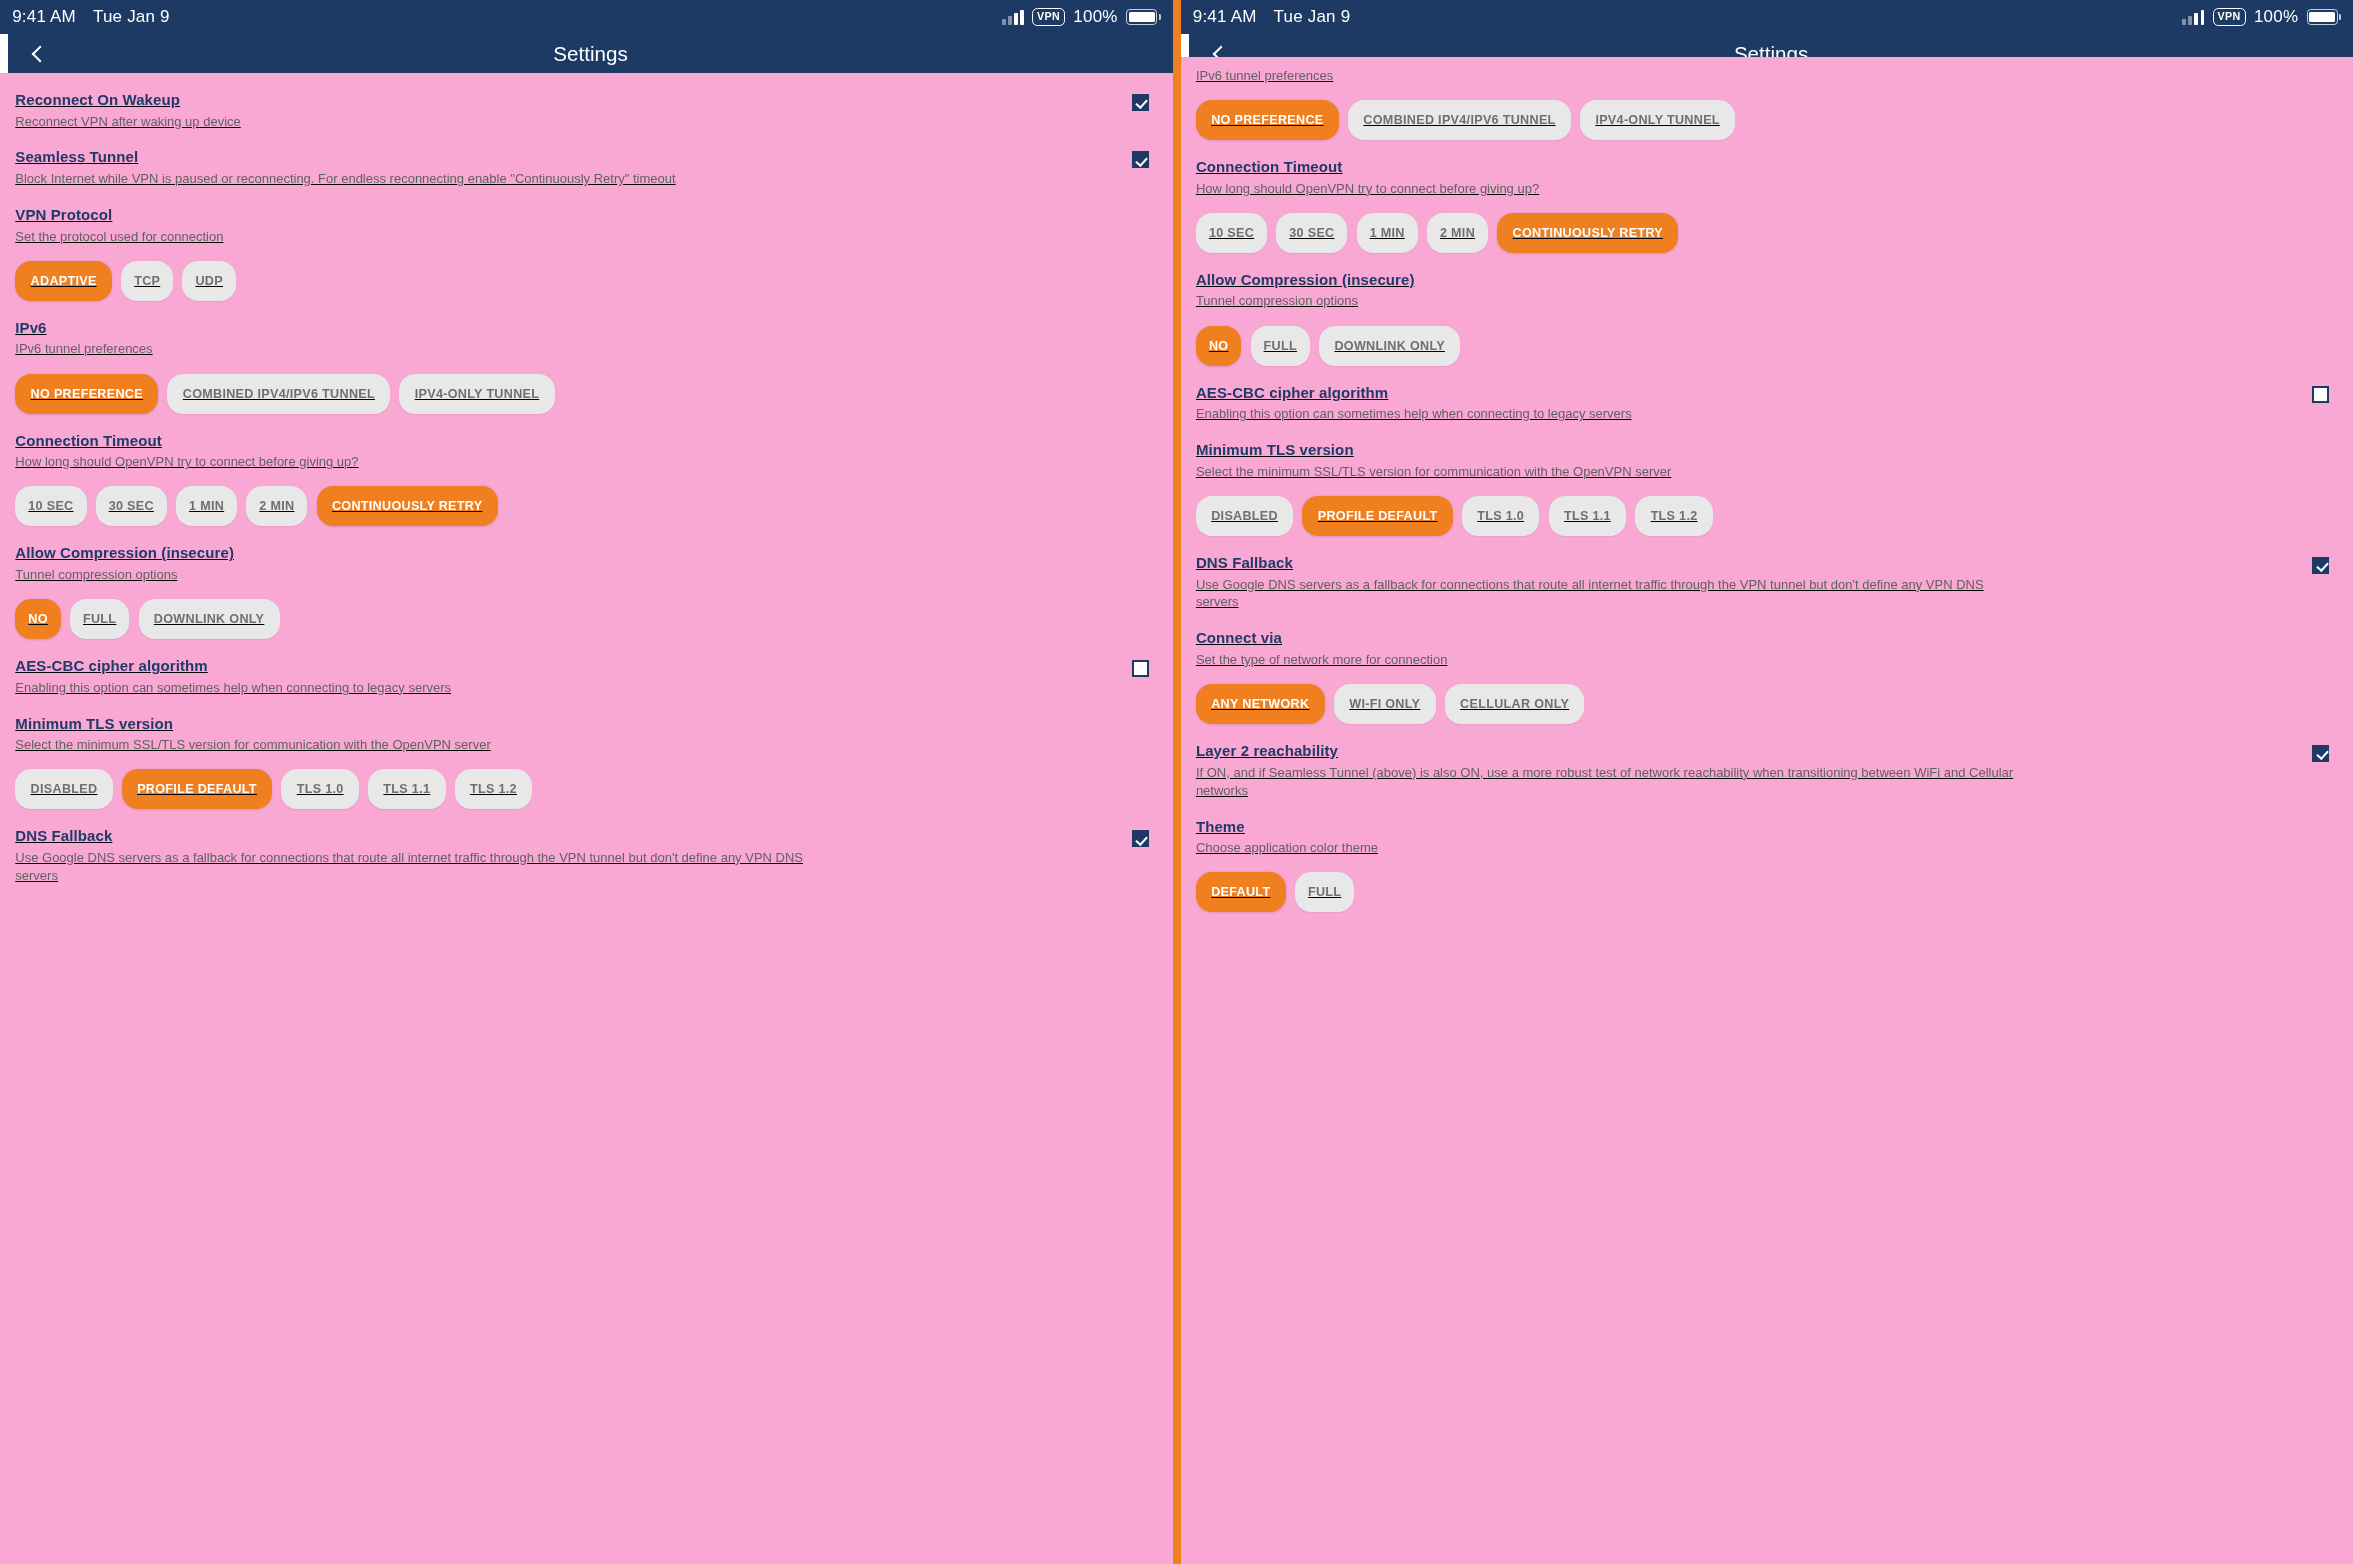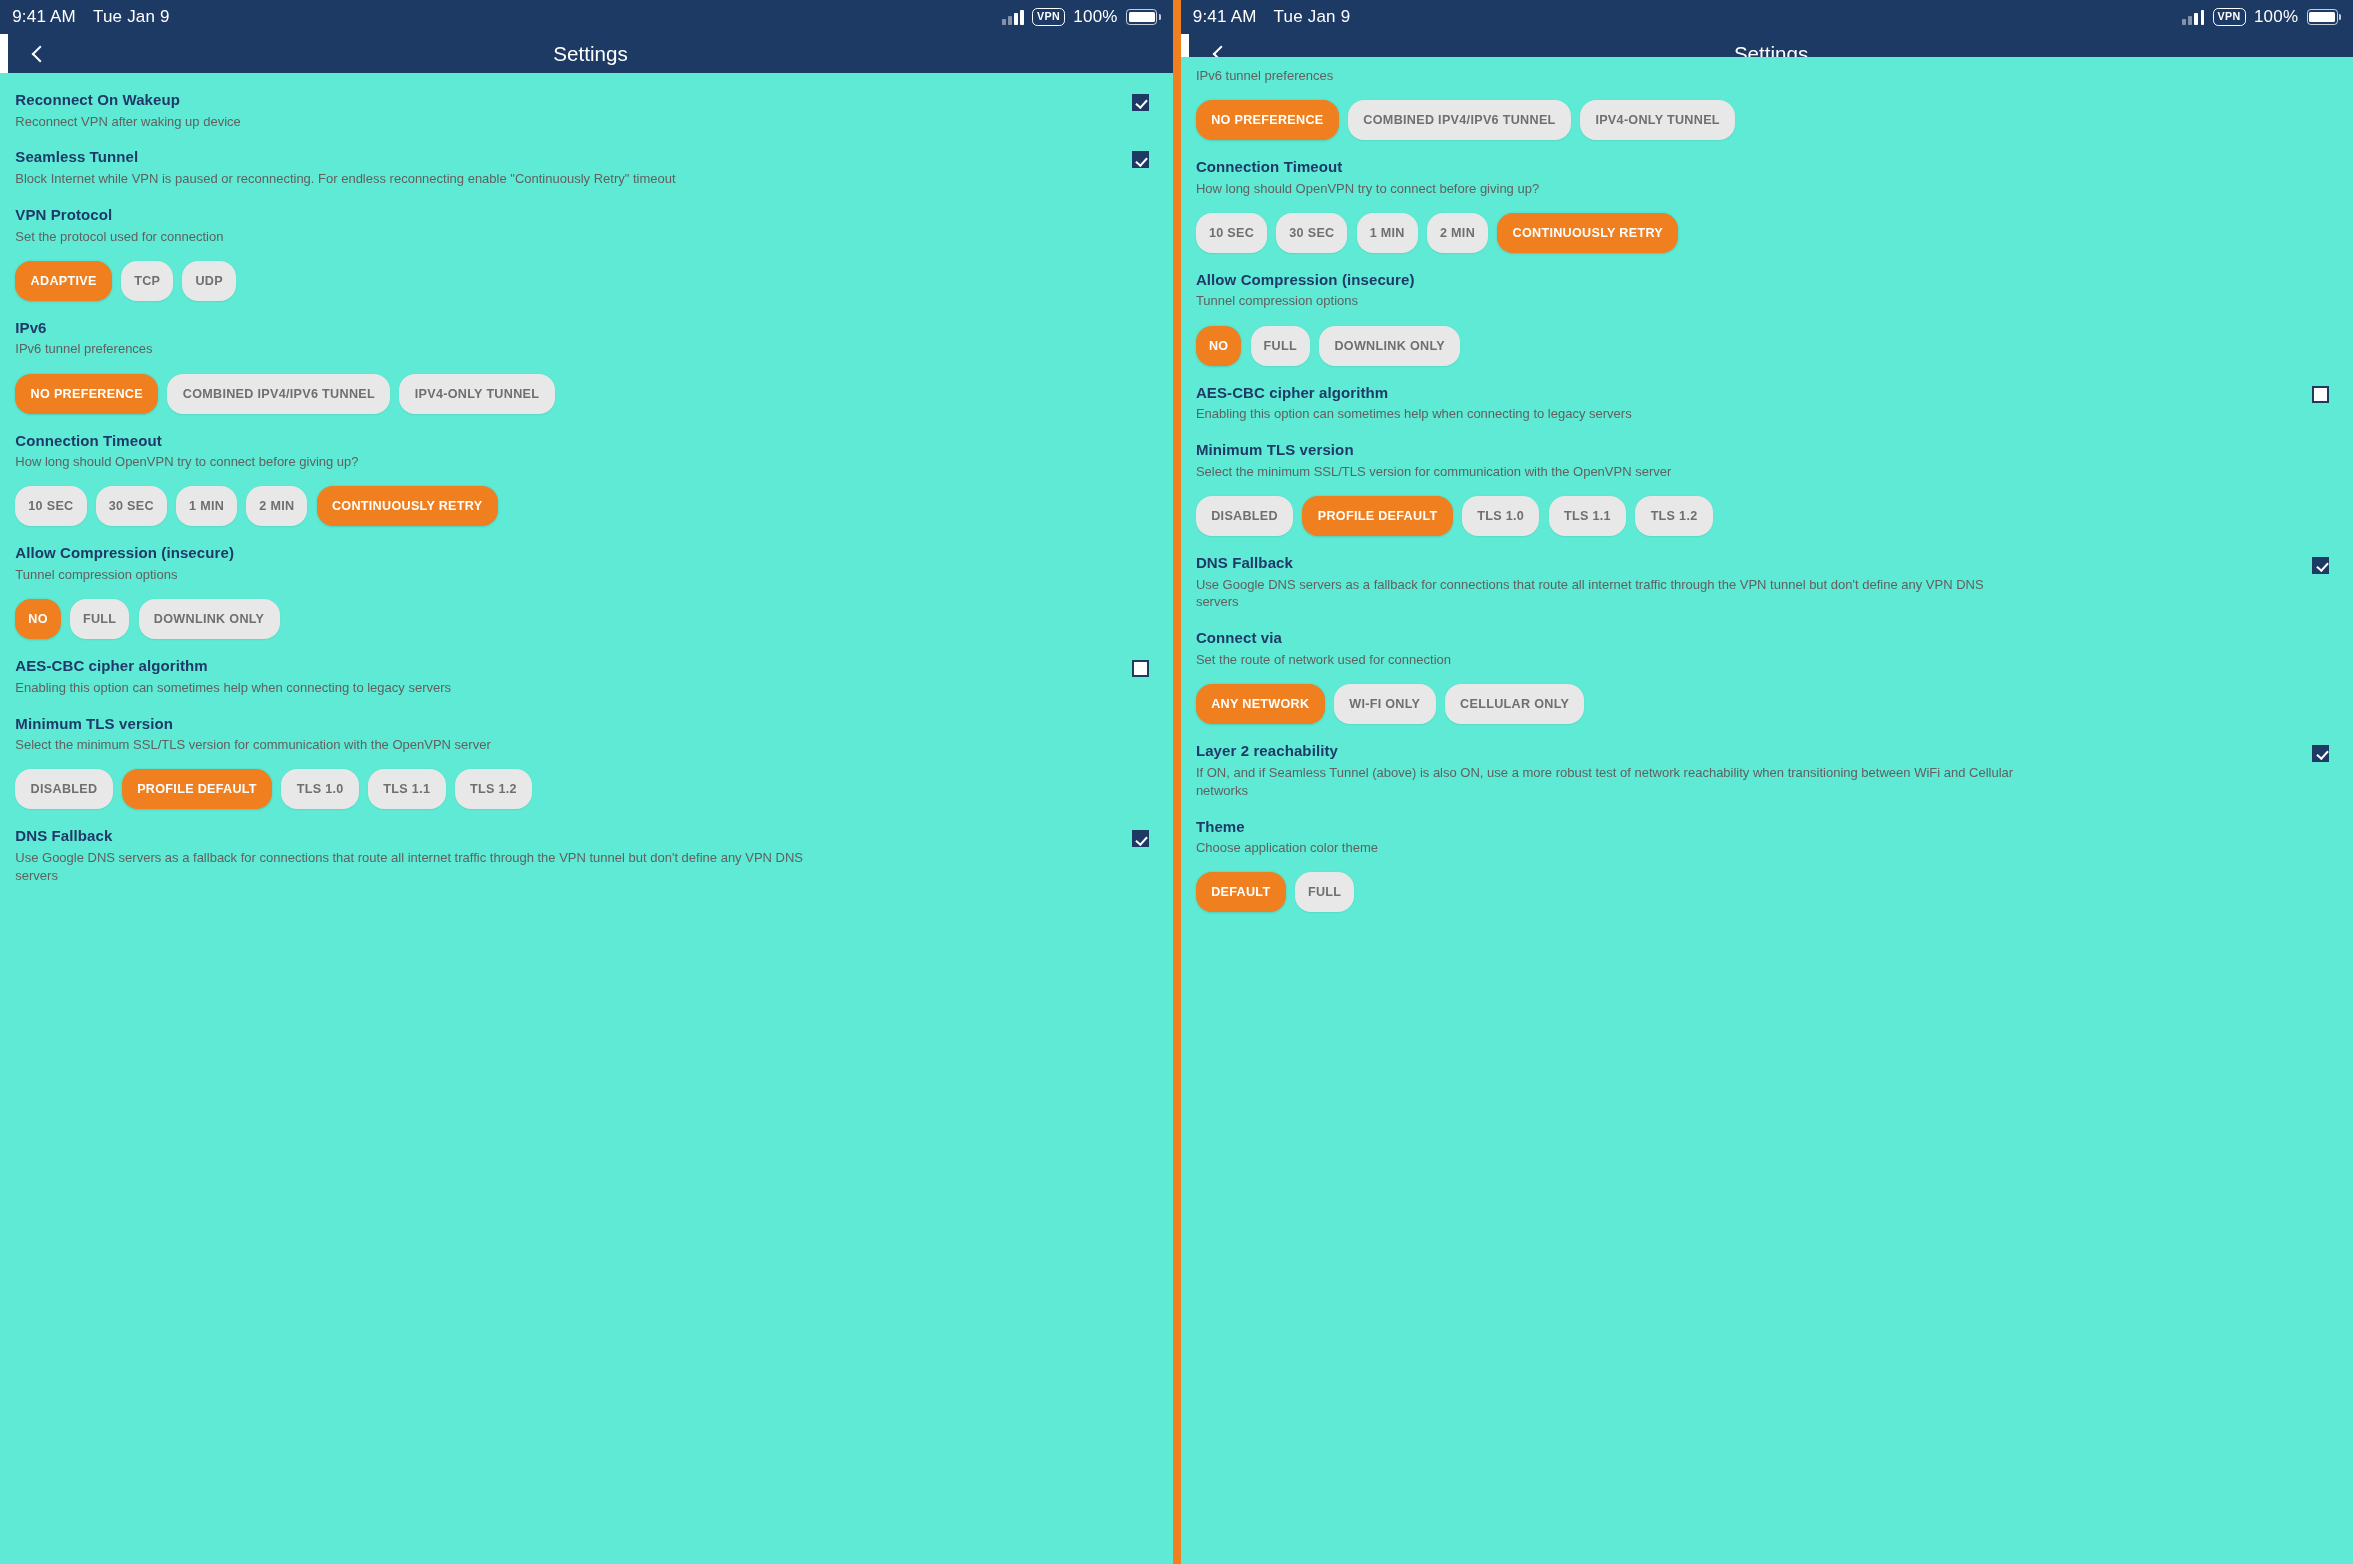--- a/index.html
+++ b/index.html
@@ -99,22 +99,23 @@
     font-weight: normal;
   }
 
   
   .content {
     position: absolute;
     left: 0; right: 0;
     top: 73px;
     bottom: 0;
     overflow: hidden;
-    background: #5eead4;
+    background: #f9a8d4;
     padding: 0 15.3px;
+    text-decoration: underline;
   }
   .content.scrolled { top: 57px; }
 
   .section { padding-top: 17px; position: relative; }
   .row-head {
     display: flex;
     align-items: flex-start;
     gap: 16px;
   }
   .texts { flex: 1 1 auto; min-width: 0; }
@@ -431,21 +432,21 @@
               <div class="title">DNS Fallback</div>
               <div class="subtitle">Use Google DNS servers as a fallback for connections that route all internet traffic through the VPN tunnel but don't define any VPN DNS servers</div>
             </div>
             <div class="checkbox checked"></div>
           </div>
         </div>
         <div class="section">
           <div class="row-head">
             <div class="texts">
               <div class="title">Connect via</div>
-              <div class="subtitle">Set the route of network used for connection</div>
+              <div class="subtitle">Set the type of network more for connection</div>
             </div>
           </div>
           <div class="chips">
             <div class="chip active">ANY NETWORK</div>
             <div class="chip">WI-FI ONLY</div>
             <div class="chip">CELLULAR ONLY</div>
           </div>
         </div>
         <div class="section">
           <div class="row-head">

